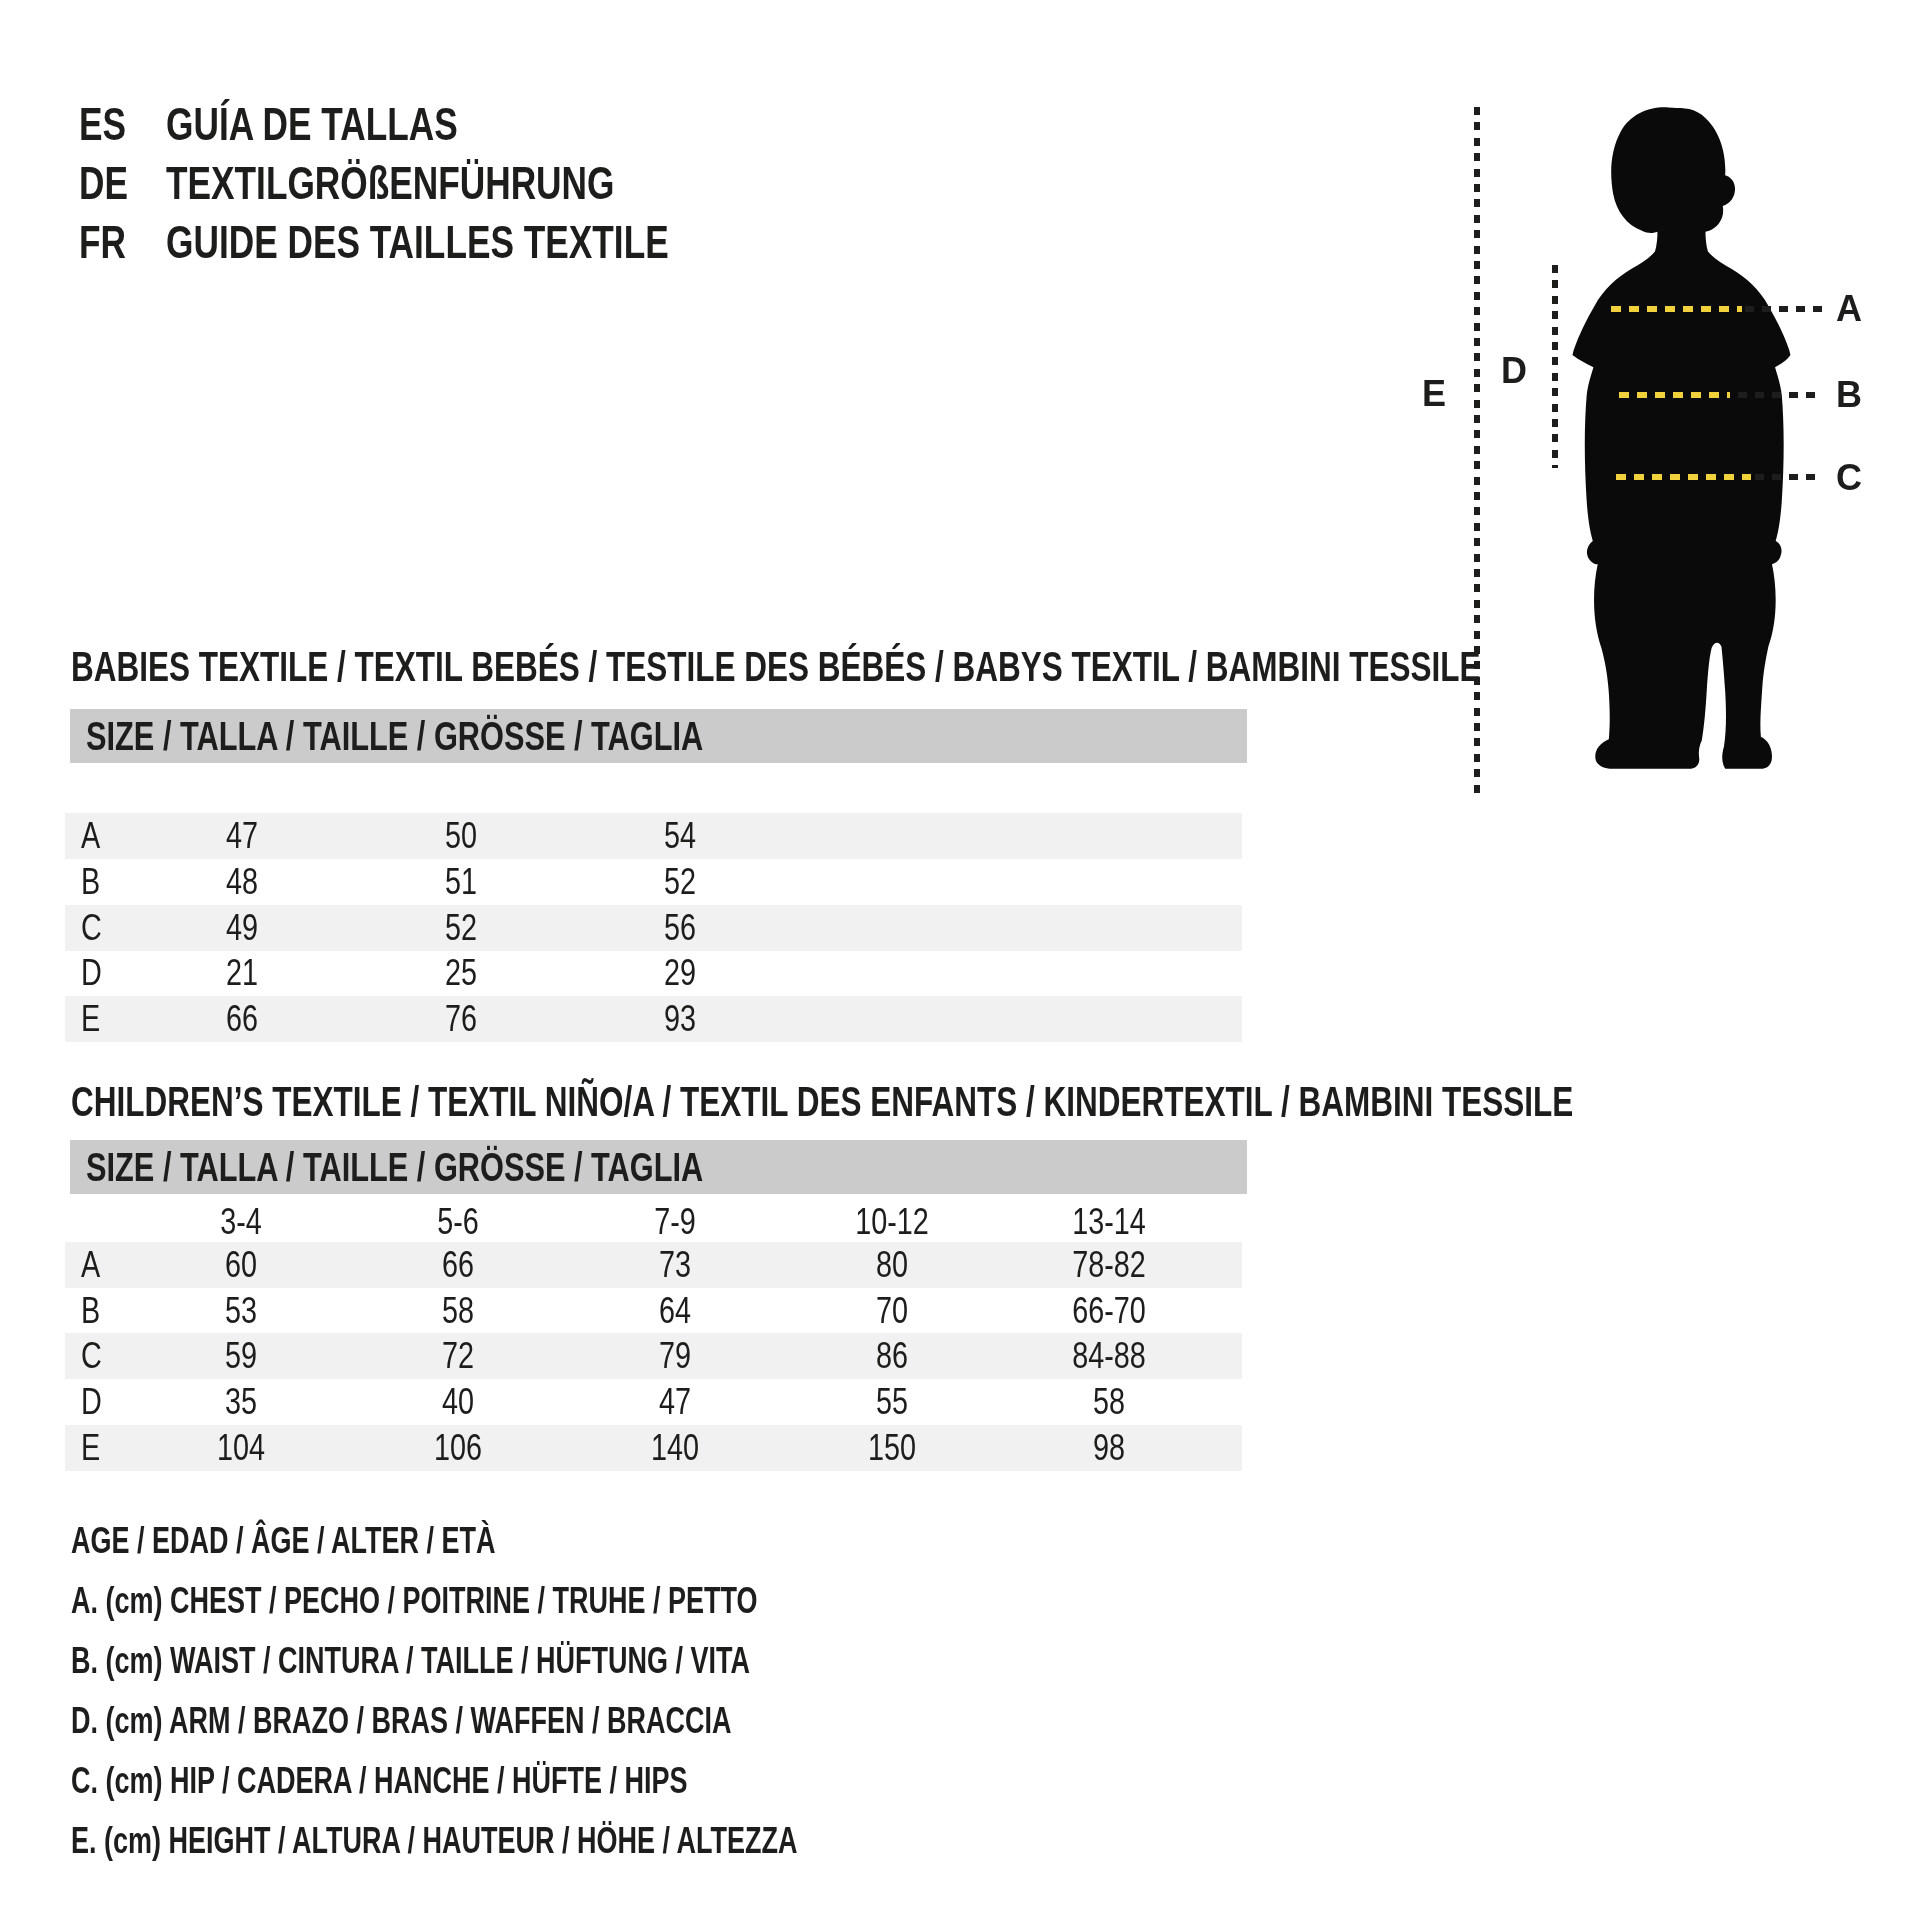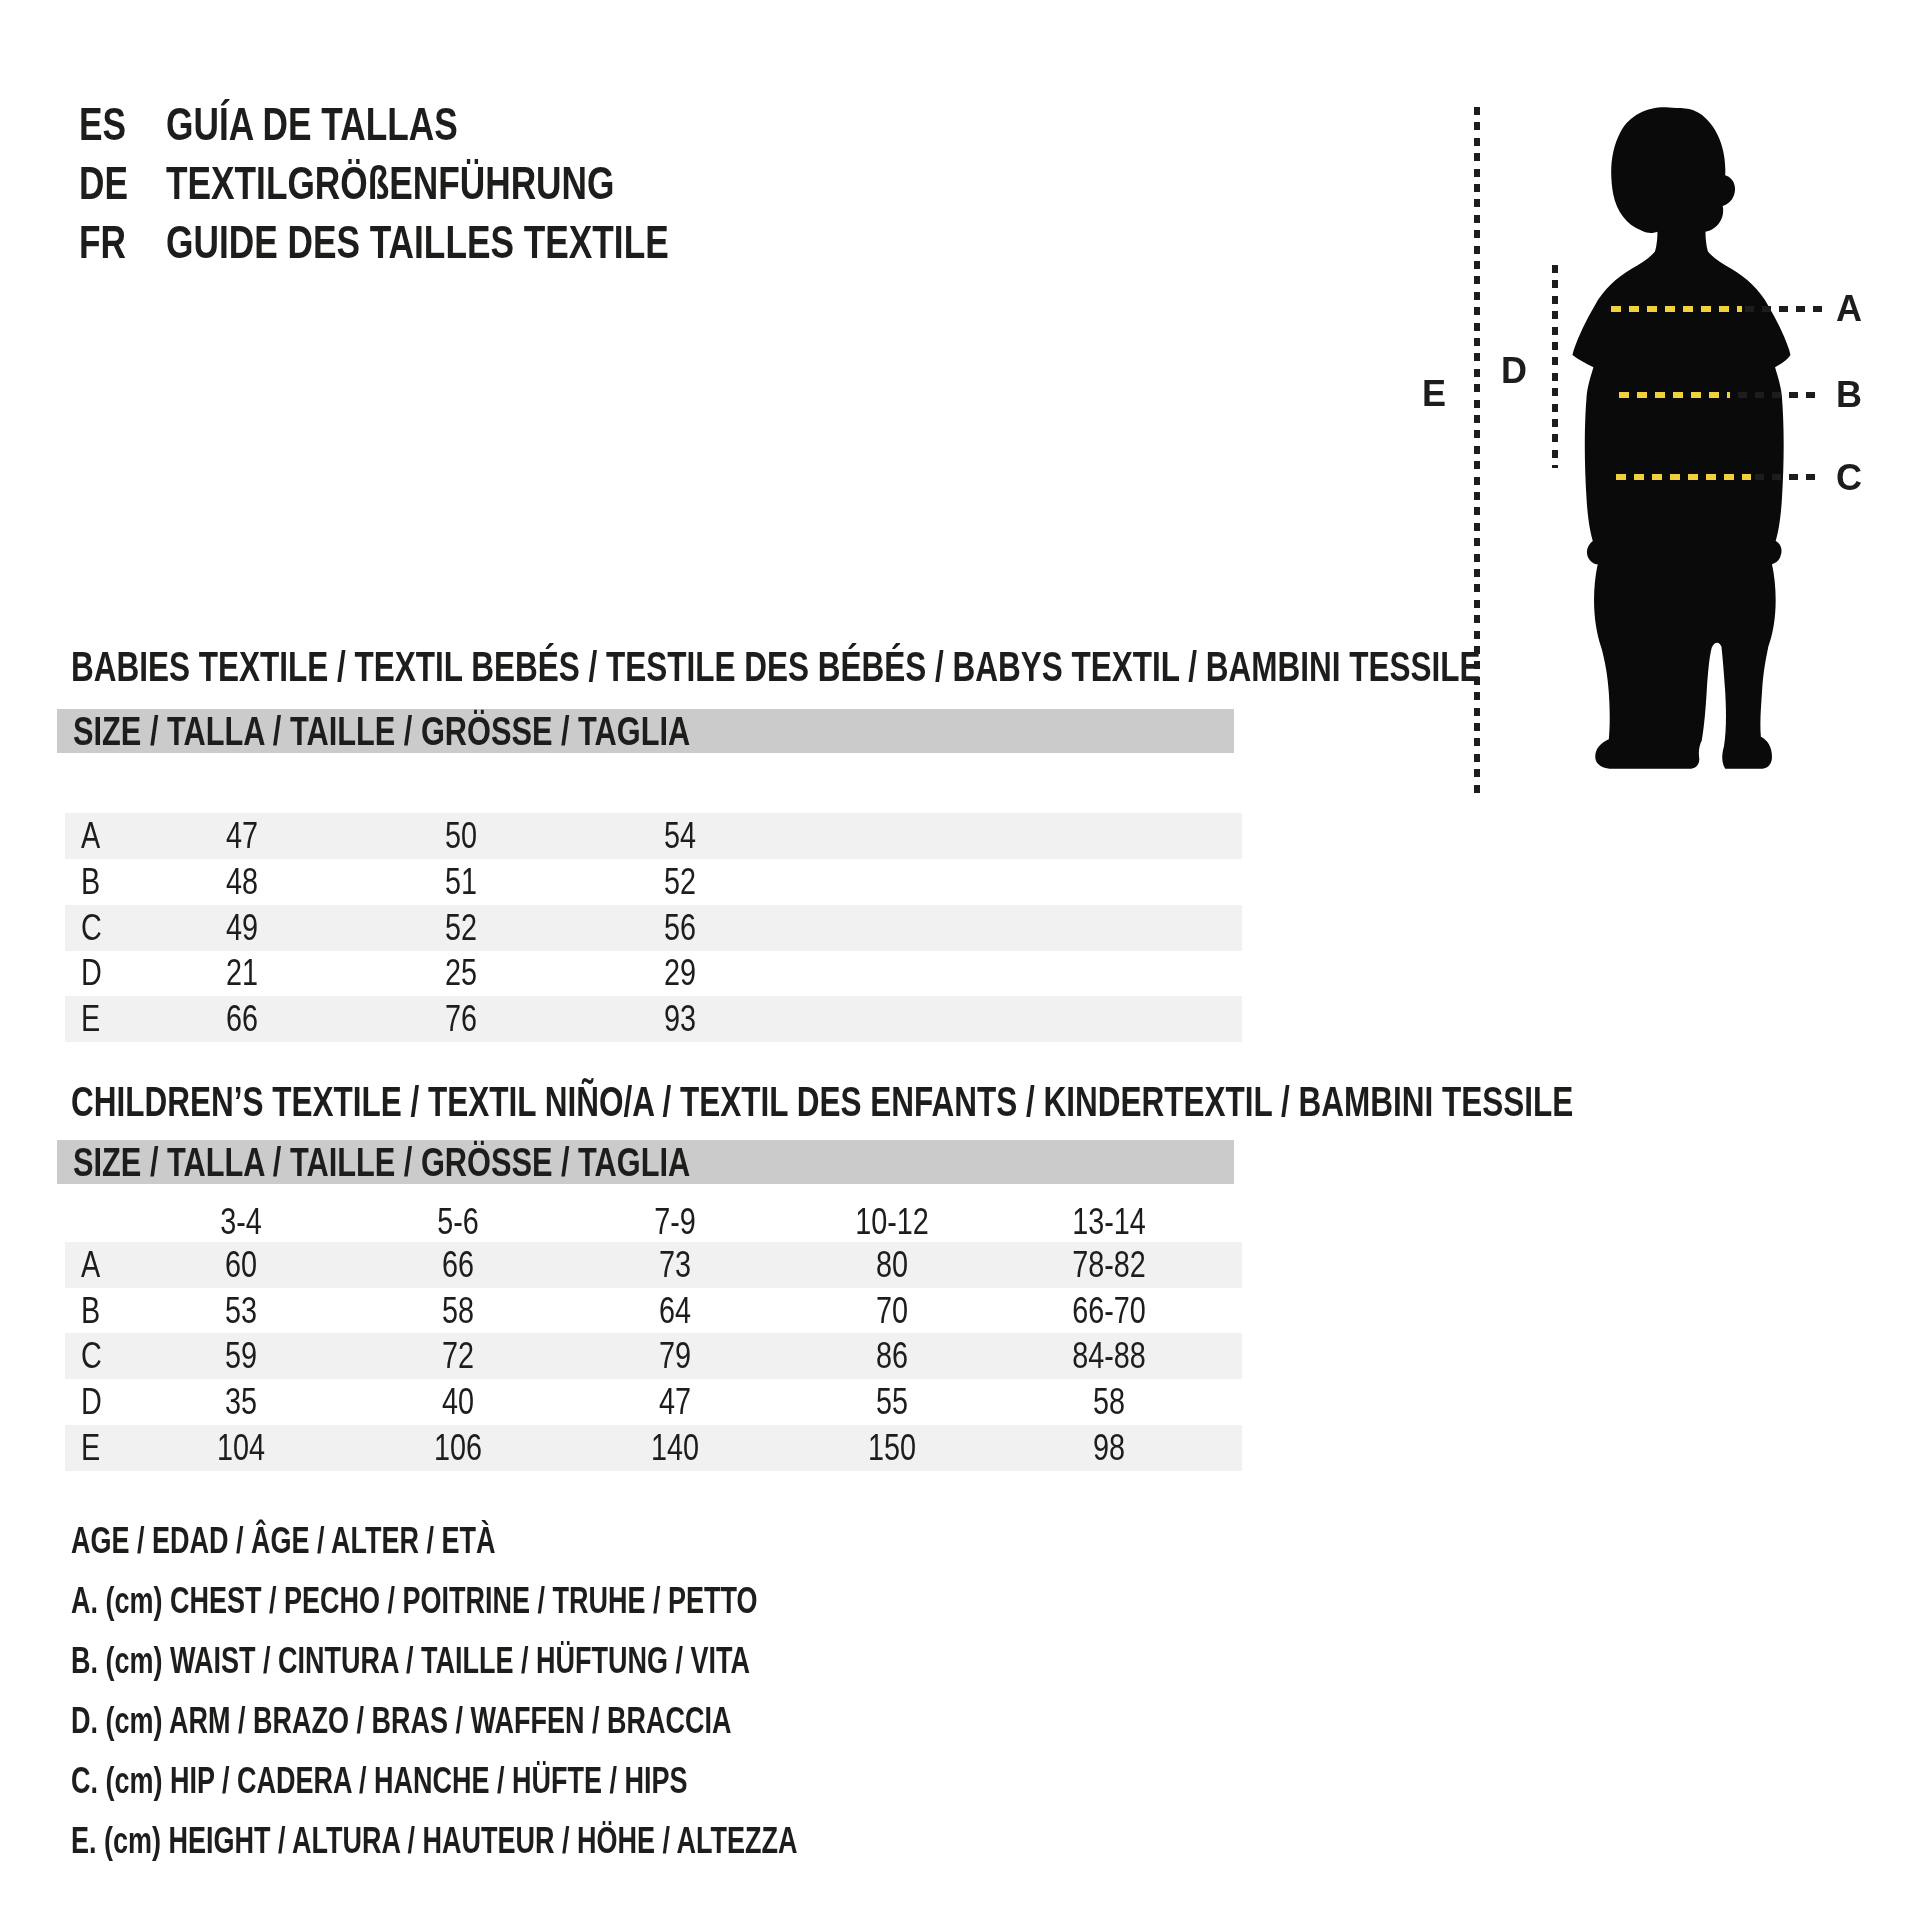--- a/index.html
+++ b/index.html
@@ -16,21 +16,21 @@
   
   .languages{position:absolute;left:79px;top:94px;}
   .lang-row{height:59px;display:flex;align-items:center;font-size:47px;font-weight:700;}
   .lang-code{width:87px;flex:0 0 87px;}
 
   
   .section-heading{position:absolute;left:71px;height:49px;line-height:49px;
     font-size:42px;font-weight:700;white-space:nowrap;}
 
   
-  .size-bar{position:absolute;left:57px;width:1177px;height:44px;background:#cbcbcb;
+  .size-bar{position:absolute;left:70px;width:1177px;height:54px;background:#cbcbcb;
     display:flex;align-items:center;font-size:41px;font-weight:700;overflow:hidden;}
   .size-bar .cond{margin-left:16px;}
 
   
   .t-row{position:absolute;left:65px;width:1177px;height:46px;display:grid;align-items:center;
     font-size:36px;font-weight:400;}
   .t-row.babies{grid-template-columns:68px 219px 219px 219px 1fr;}
   .t-row.children{grid-template-columns:68px 217px 217px 217px 217px 217px 1fr;}
   .t-row.stripe{background:#f1f1f1;}
   .t-label{padding-left:16px;}

